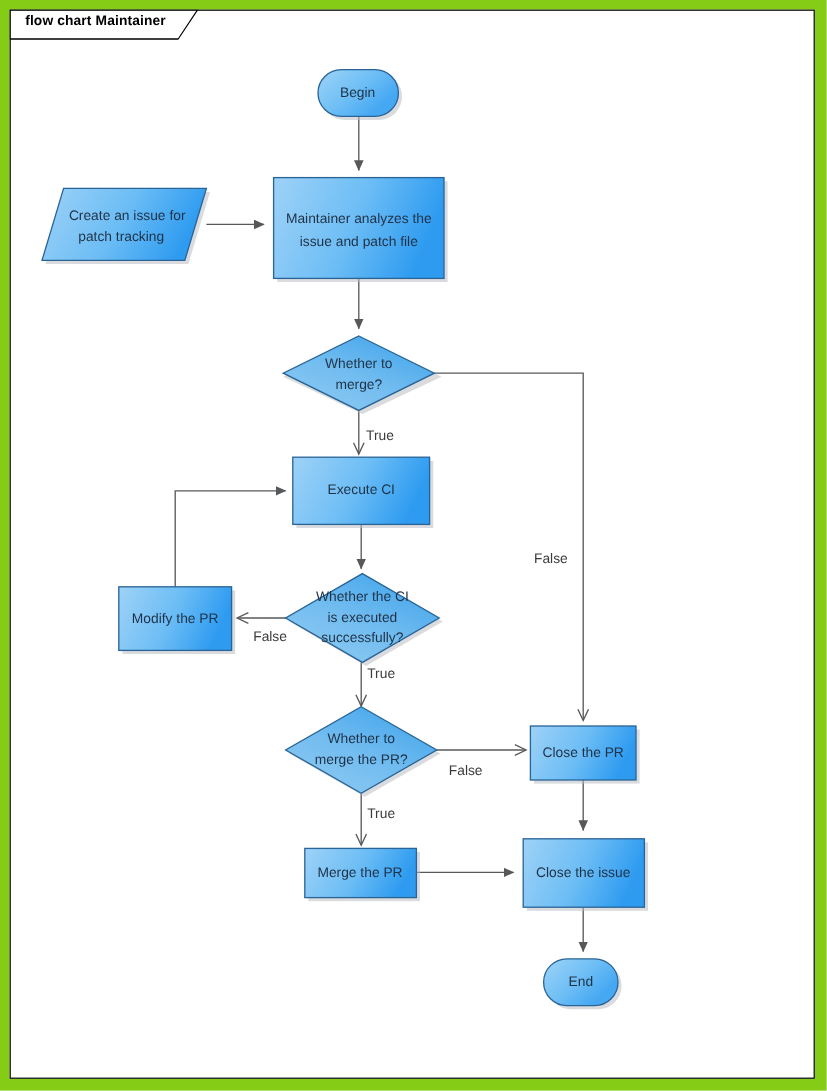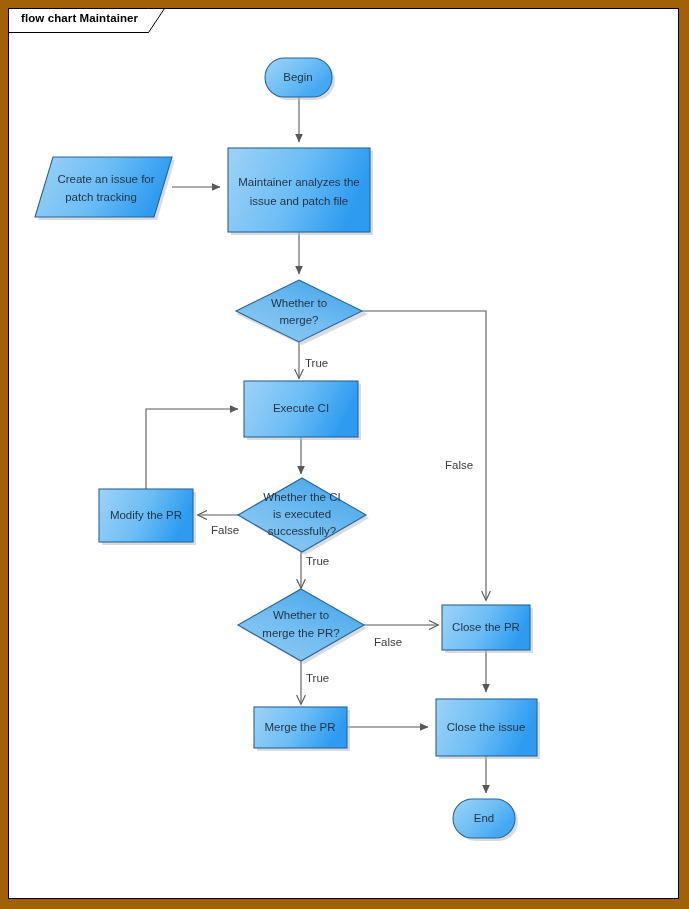--- a/index.html
+++ b/index.html
@@ -6,21 +6,21 @@
   html, body {
     margin: 0;
     padding: 0;
     background: #ffffff;
     font-family: "Liberation Sans", sans-serif;
   }
   #app {
     position: relative;
     width: 689px;
     height: 909px;
-    background: #a16207;
+    background: #84cc16;
     overflow: hidden;
   }
   
   .frame {
     position: absolute;
     left: 8px;
     top: 8px;
     width: 671px;
     height: 891px;
     border: 1px solid #000000;

